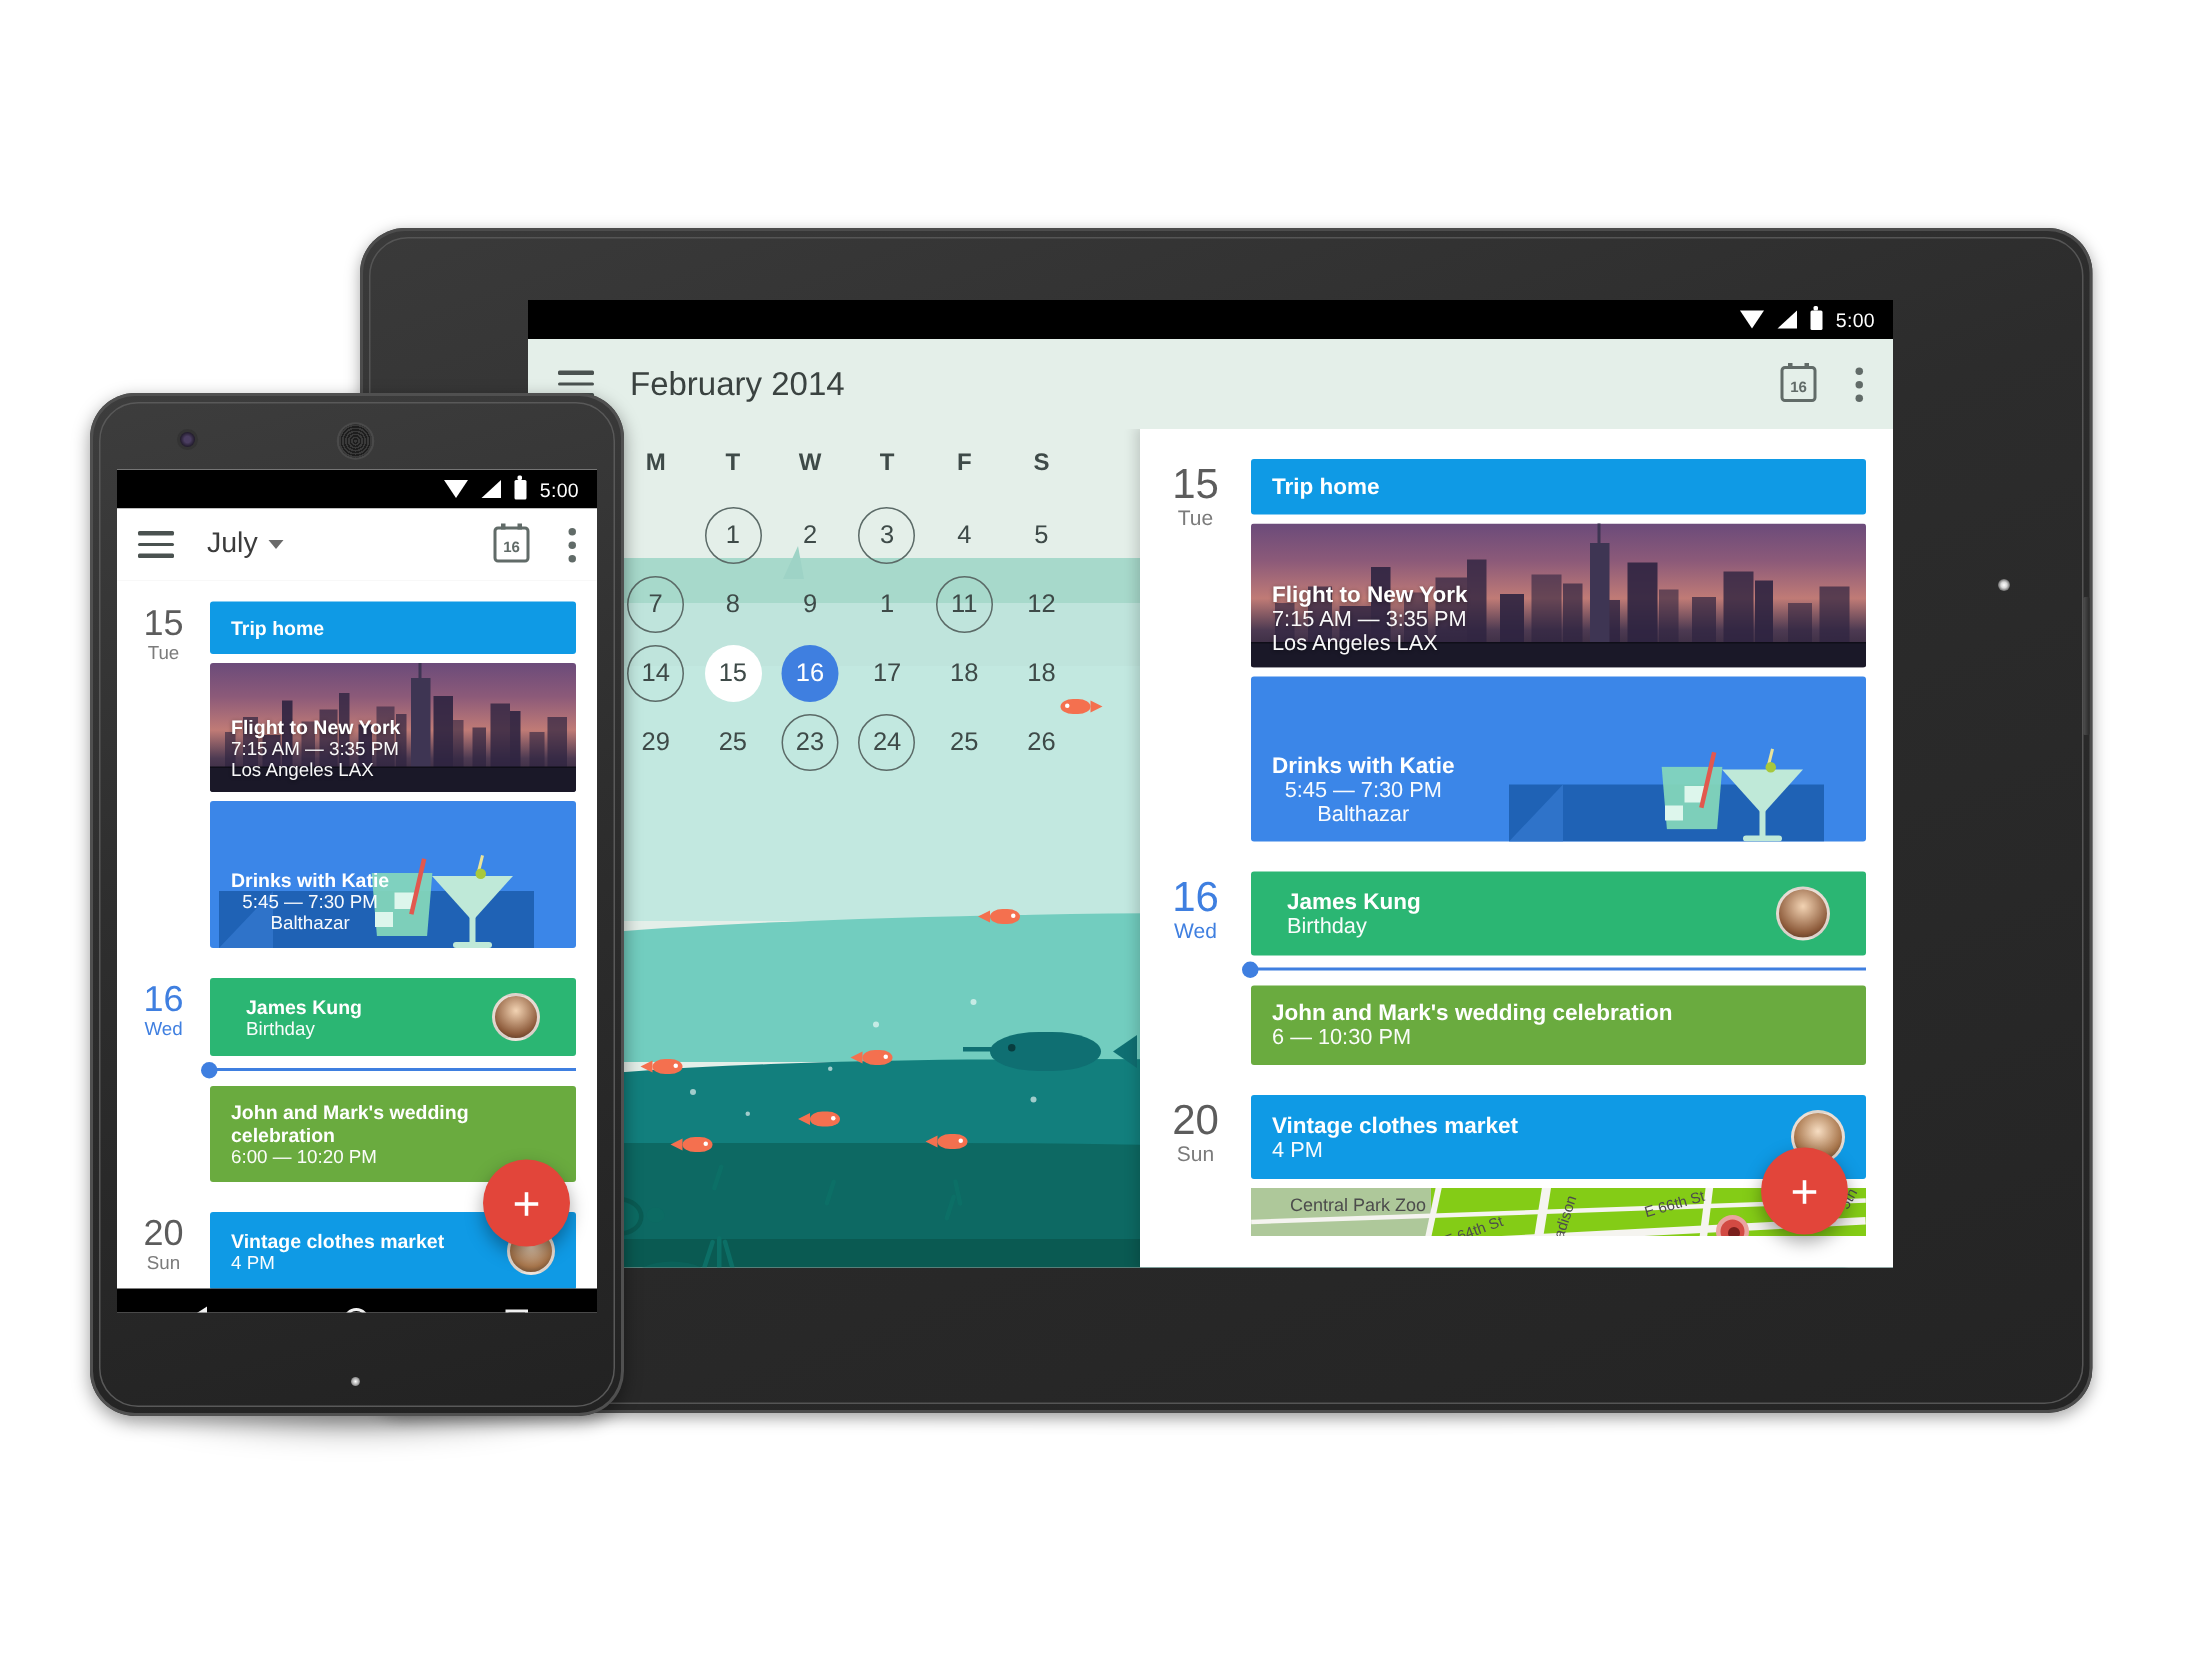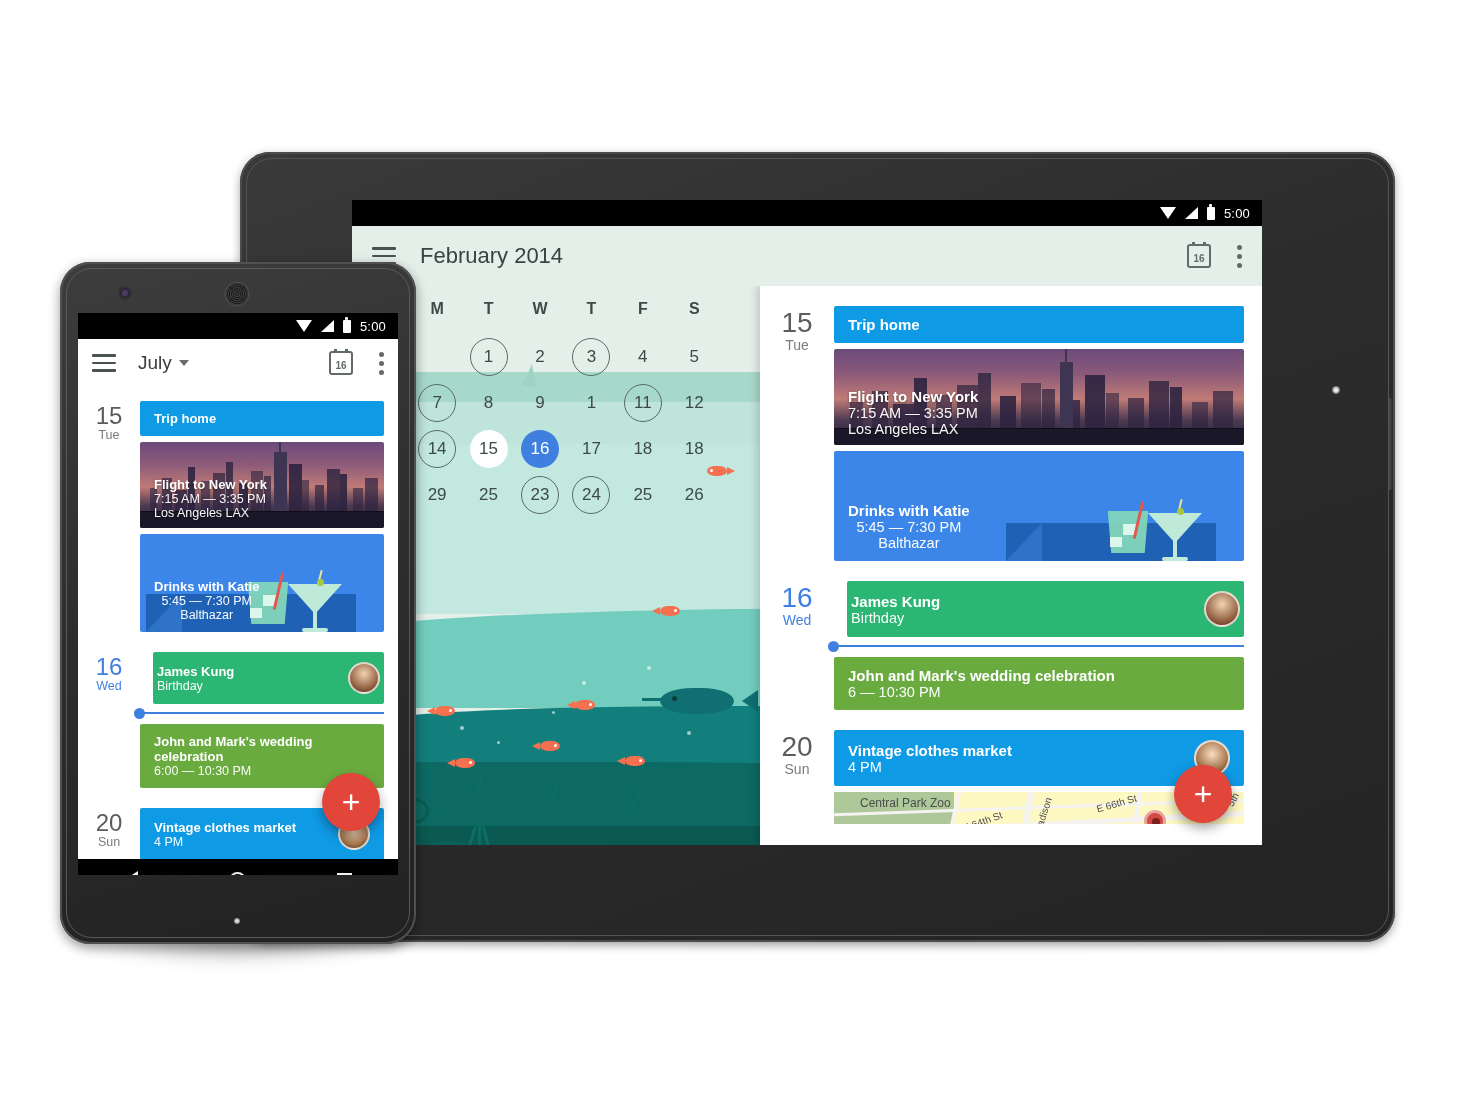--- a/index.html
+++ b/index.html
@@ -130,21 +130,21 @@
   .dl-dow{ font-size:14px; color:#7b7b7b; }
   .daylabel.hl .dl-num, .daylabel.hl .dl-dow{ color:#3f7fe0; }
   .evcol{ flex:1; padding-right:18px; }
   .ev{ position:relative; border-radius:2px; margin-bottom:6px; overflow:hidden; color:#fff; }
   .ev-title{ font-weight:700; font-size:15px; }
   .ev-sub{ font-size:14.5px; font-weight:400; opacity:.97; }
   .ev.photo{ height:96px; padding:0; }
   .ev.photo .txt{ position:absolute; left:14px; bottom:8px; text-shadow:0 1px 3px rgba(0,0,0,.45); }
   .ev.drinks{ height:110px; background:#3b86e8; }
   .ev.drinks .txt{ position:absolute; left:14px; bottom:10px; z-index:3;text-align:center; }
-  .ev.green{ background:#2bb673; padding:10px 4px; display:flex; align-items:center;margin-left:13px; }
+  .ev.green{ background:#2bb673; padding:10px 24px; display:flex; align-items:center; }
   .ev.green2{ background:#6aab3f; padding:10px 14px; }
   .ev.blue{ background:#0f9ae5; padding:10px 14px; display:flex; align-items:center; }
   .ev.cyan{ background:#0f9ae5; padding:10px 14px; }
   .avatar{ width:36px;height:36px;border-radius:50%; margin-left:auto; flex:0 0 36px;
            background:radial-gradient(circle at 50% 35%,#f2d3b3,#8c5a3a 68%,#3a2416 100%);
            border:2px solid rgba(255,255,255,.75); overflow:hidden; position:relative; }
   .avatar.f{ background:radial-gradient(circle at 50% 38%,#f6ddc2,#a8764c 62%,#3b2a1c 100%); }
   .nowline{ position:relative; height:2px; background:#3f7fe0; margin:8px 0 10px 0; }
   .nowline::before{ content:""; position:absolute; left:-6px; top:-4px; width:11px;height:11px;border-radius:50%;background:#3f7fe0; }
 
@@ -167,21 +167,21 @@
   .stemM{ position:absolute; right:39px; bottom:2px; width:4px; height:20px; background:#bfe9d8; }
   .baseM{ position:absolute; right:28px; bottom:0px; width:26px; height:4px; border-radius:3px; background:#bfe9d8; }
   .olive{ position:absolute; right:32px; bottom:46px; width:7px;height:7px;border-radius:50%;background:#a8c83c; }
   .pick{ position:absolute; right:35px; bottom:48px; width:2px;height:14px;background:#e8e39a;transform:rotate(14deg); }
   .tumbler{ position:absolute; right:66px; bottom:8px; width:44px; height:42px; background:#86d8bb; opacity:.92;
             clip-path:polygon(4% 0,96% 0,88% 100%,12% 100%); }
   .ice{ position:absolute; background:#ddf6ec; }
   .straw{ position:absolute; right:76px; bottom:22px; width:3px; height:38px; background:#e2584e; transform:rotate(13deg); }
 
   
-  .mapart{ position:relative; height:32px; background:#fef9c3; overflow:hidden; }
+  .mapart{ position:relative; height:32px; background:#84cc16; overflow:hidden; }
   .mappark{ position:absolute; left:0; top:0; width:120px; height:48px; background:#aec89a; }
   .maproad{ position:absolute; background:#f5f4f0; }
   .maplbl{ position:absolute; font-size:12px; color:#4c4c4c; }
   .mappin{ position:absolute; right:78px; top:18px; width:22px;height:22px;border-radius:50%;
            background:#d24a43; border:3px solid #e9a49f; }
   .mappin::after{ content:""; position:absolute; left:5px; top:5px; width:8px;height:8px;border-radius:50%;background:#7a1f1c; }
 
   
   .fab{
     position:absolute; width:58px;height:58px;border-radius:50%;background:#e2453a;
@@ -712,21 +712,21 @@
                 <div>
                   <div class="ev-title">James Kung</div>
                   <div class="ev-sub">Birthday</div>
                 </div>
                 <div class="avatar"></div>
               </div>
               <div class="nowline"></div>
               <div class="ev green2">
                 <div>
                   <div class="ev-title">John and Mark's wedding celebration</div>
-                  <div class="ev-sub">6:00 — 10:30 PM</div>
+                  <div class="ev-sub">6:00 — 10:20 PM</div>
                 </div>
               </div>
             </div>
           </div>
           <div style="height: 14px;"></div>
           <div class="daygroup">
             <div class="daylabel">
               <div class="dl-num">20</div>
               <div class="dl-dow">Sun</div>
             </div>

